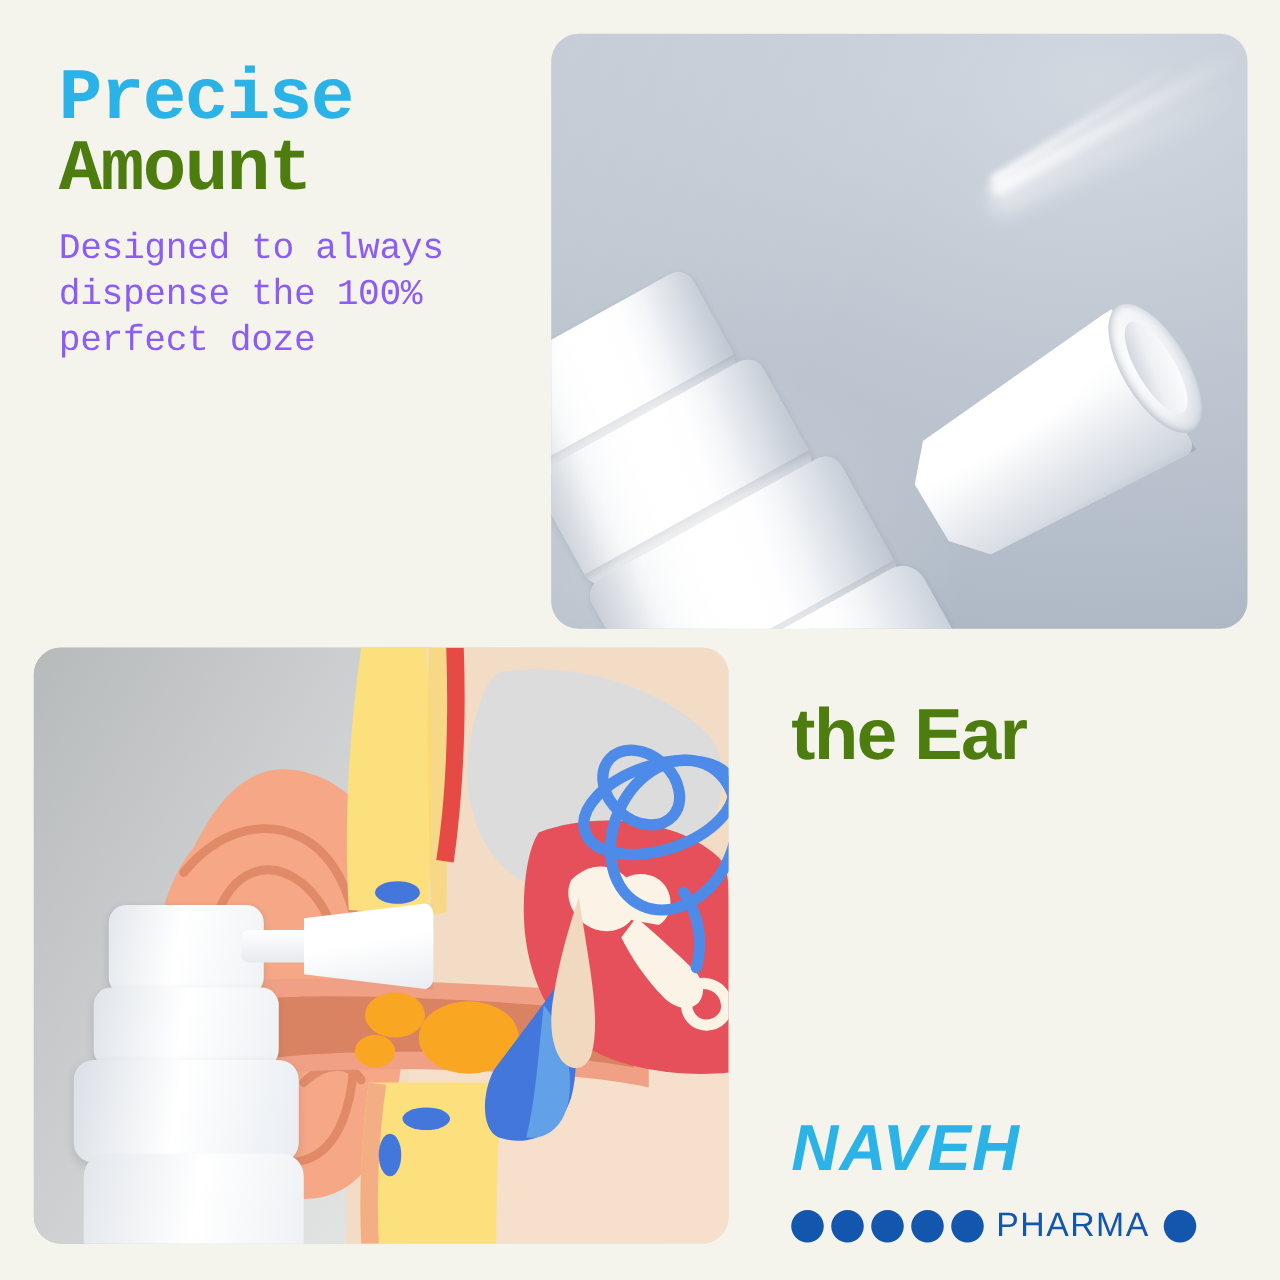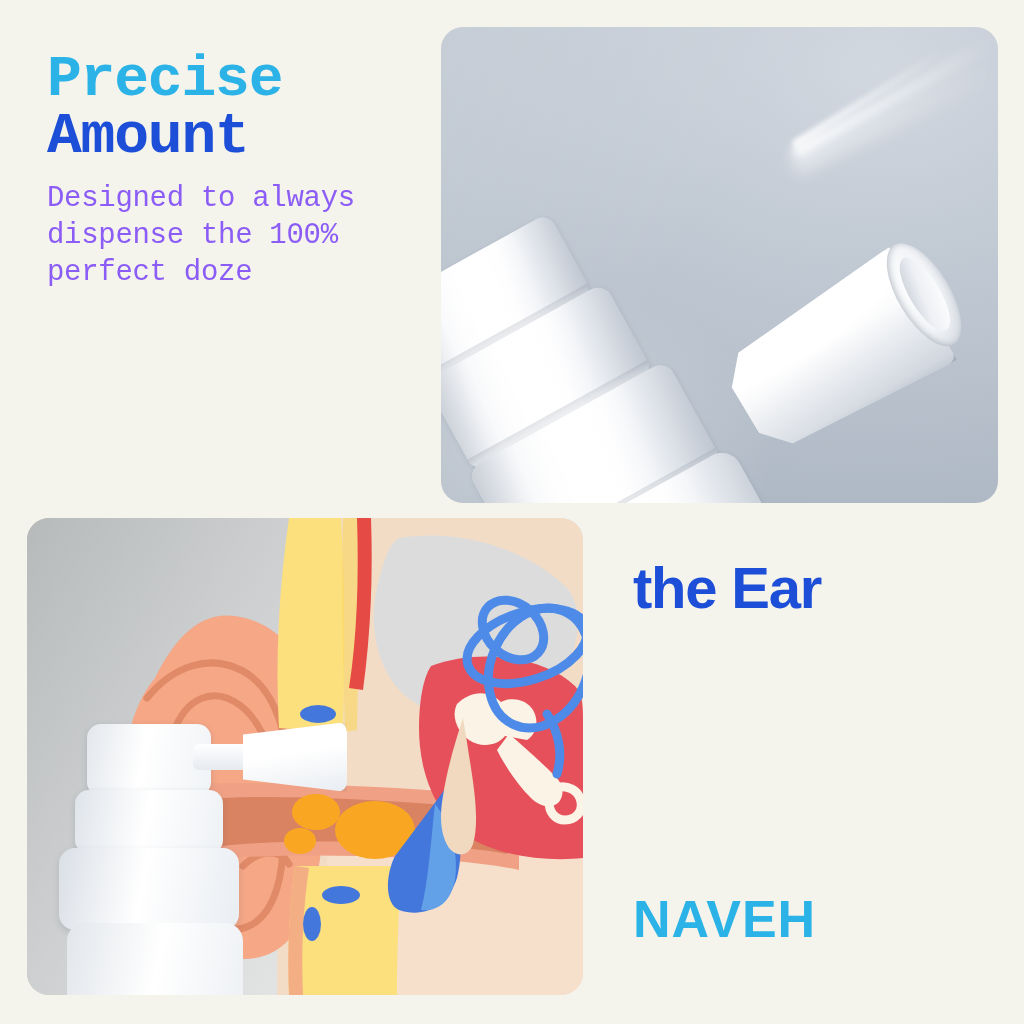--- a/index.html
+++ b/index.html
@@ -11,21 +11,21 @@
   }
   .stage{position:absolute;inset:0;}
 
   
   .txt-block{position:absolute;}
   .head{
     font-weight:700;letter-spacing:-1.2px;line-height:0.98;
     font-size:58px;margin:0;
   }
   .head .l1{display:block;color:#2BB3E8;}
-  .head .l2{display:block;color:#1d4ed8;}
+  .head .l2{display:block;color:#4d7c0f;}
   .sub{
     margin:14px 0 0 0;font-size:29px;line-height:1.28;
     color:#8b5cf6;font-weight:400;letter-spacing:-0.3px;
   }
 
   #tb-precise{left:47px;top:52px;width:360px;font-family:Liberation Mono, monospace;}
   #tb-safe{left:633px;top:560px;width:330px;}
 
   
   .panel{position:absolute;border-radius:22px;overflow:hidden;}
@@ -106,20 +106,21 @@
     left:27px;top:518px;width:556px;height:477px;
     background:linear-gradient(100deg,#b9bcbd 0%,#c9cbcc 30%,#d8d9d9 55%,#e2e3e2 75%,#eceded 100%);
   }
   .ear-svg{position:absolute;inset:0;width:100%;height:100%;display:block;}
 
   
   #logo{position:absolute;left:633px;top:893px;width:292px;}
   .logo-word{
     font-size:52px;font-weight:700;color:#2BB3E8;letter-spacing:1px;line-height:1;
     margin:0 0 22px 0;
+    font-style:italic;
   }
   .logo-row{display:flex;align-items:center;gap:6px;}
   .dot{width:26px;height:26px;border-radius:50%;background:#1356AE;flex:none;}
   .pharma{
     font-size:27px;font-weight:400;color:#1356AE;letter-spacing:1.2px;
     line-height:1;margin:0 5px 0 4px;
   }
 </style>
 </head>
 <body>
@@ -267,15 +268,24 @@
   </div>
 
   <div class="txt-block" id="tb-safe">
     <h1 class="head">
       <span class="l2">the Ear</span>
     </h1>
   </div>
 
   <div id="logo">
     <div class="logo-word">NAVEH</div>
+    <div class="logo-row">
+      <span class="dot"></span>
+      <span class="dot"></span>
+      <span class="dot"></span>
+      <span class="dot"></span>
+      <span class="dot"></span>
+      <span class="pharma">PHARMA</span>
+      <span class="dot"></span>
+    </div>
   </div>
 
 </div>
 
 </body></html>

